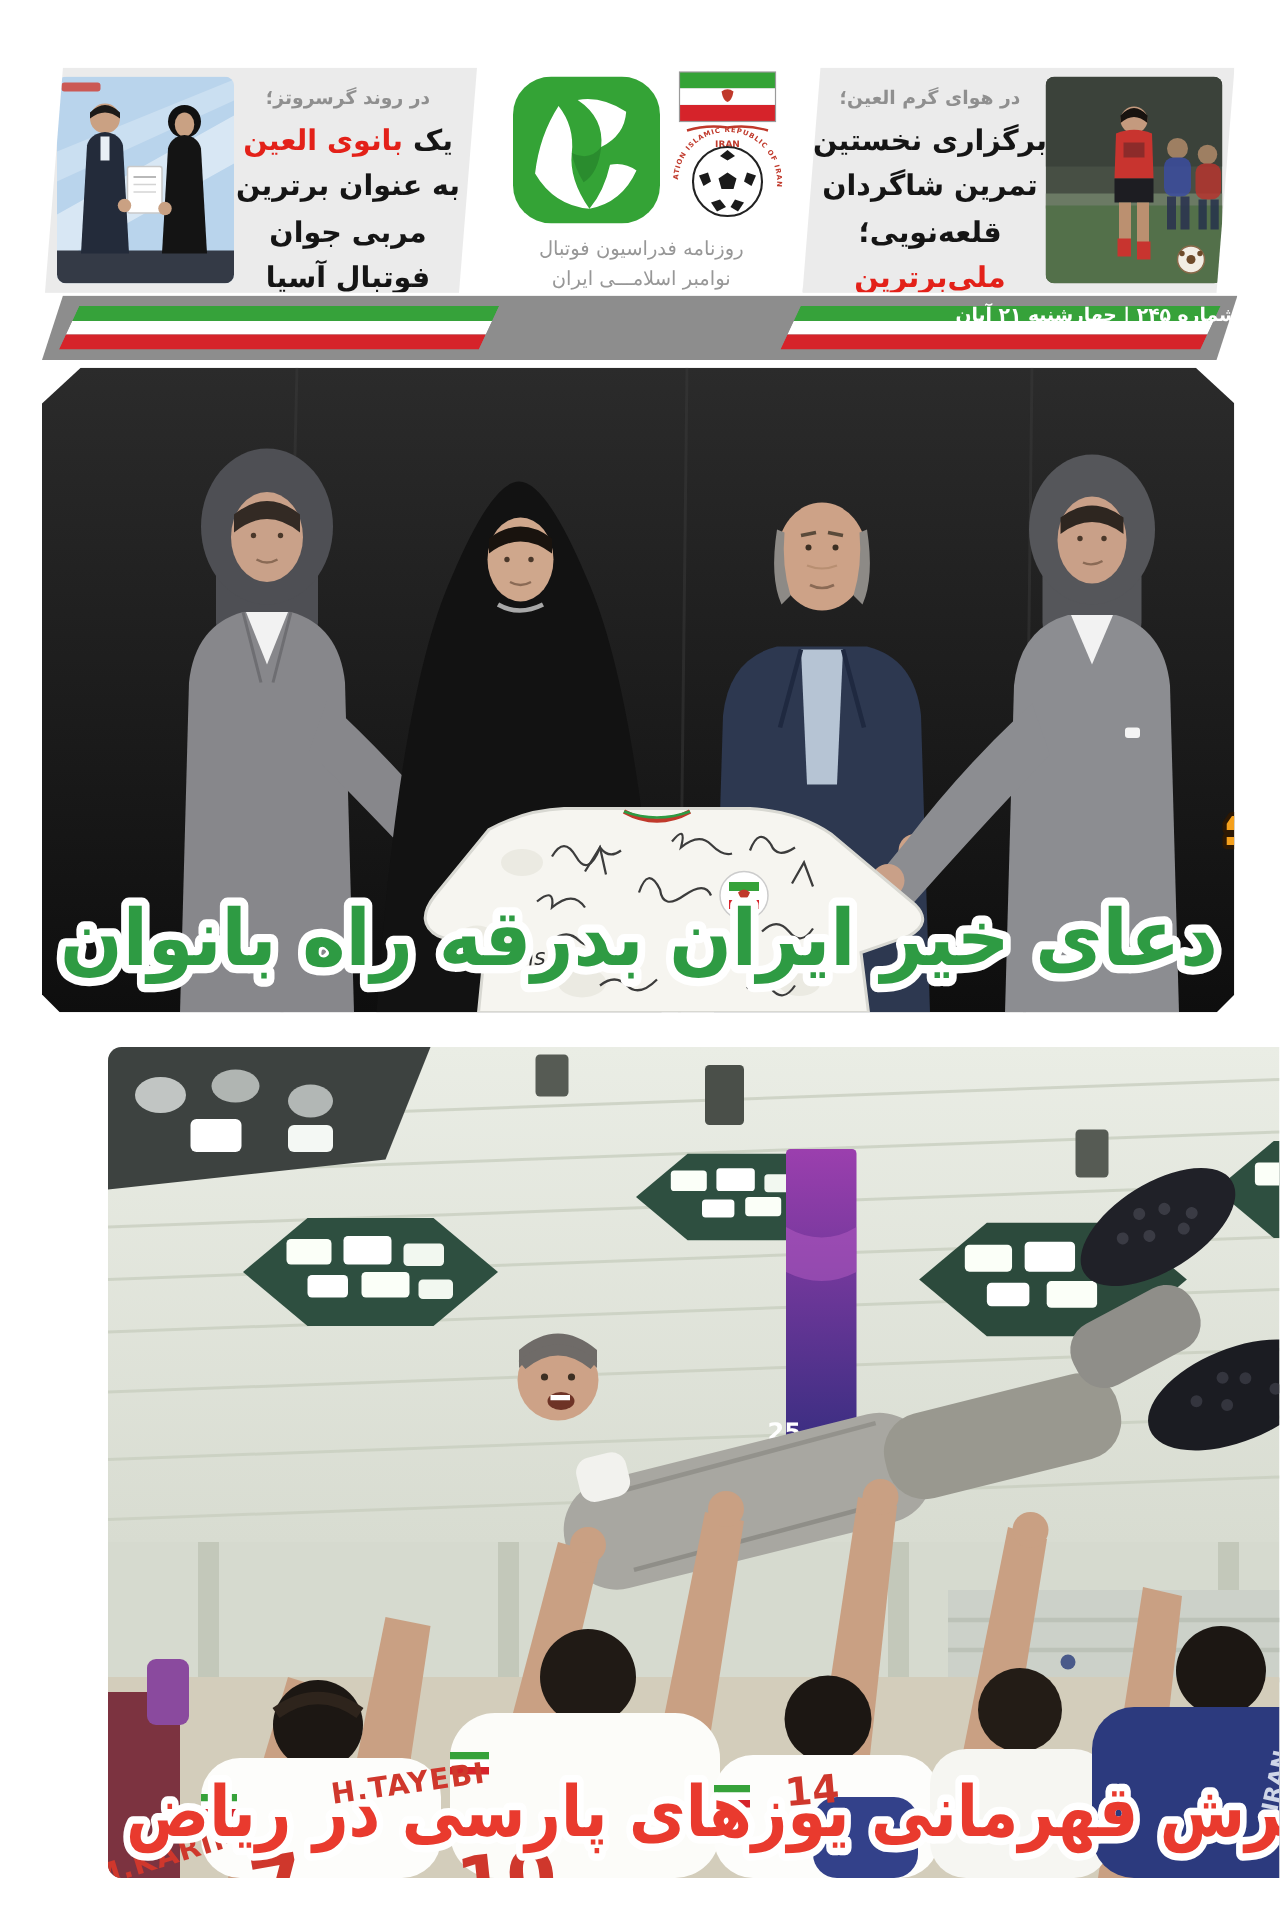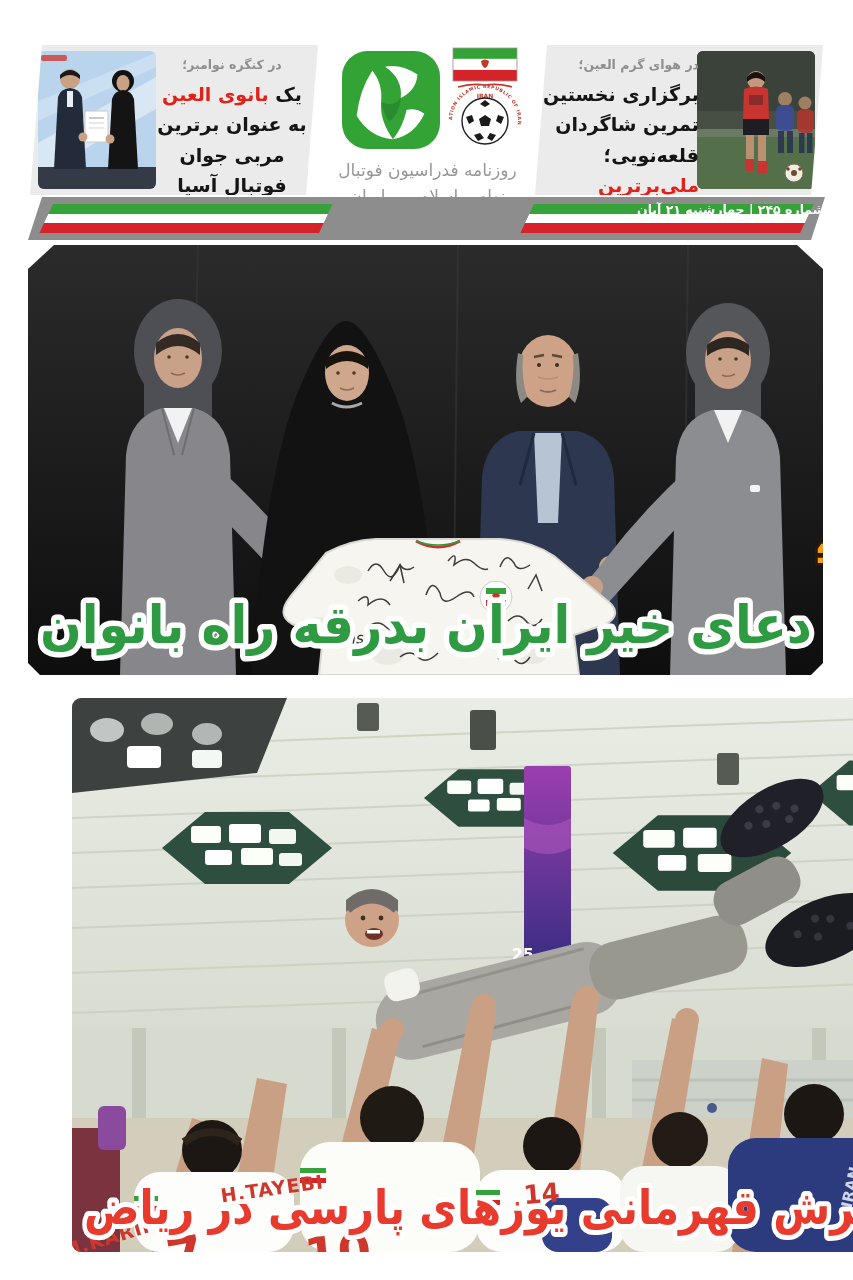--- a/index.html
+++ b/index.html
@@ -8,30 +8,30 @@
   
   .mast-box{position:absolute;top:45px;height:150px;background:#ebebeb;
             clip-path:polygon(12px 0,100% 0,calc(100% - 12px) 100%,0 100%);
             filter:drop-shadow(-2px 3px 1px rgba(45,45,50,.55));}
   .mast-box .photo{position:absolute;top:6px;width:118px;height:138px;border-radius:6px;overflow:hidden;}
   .box-left{left:30px;width:288px;}
   .box-left .photo{left:8px;}
   .box-left .txt{position:absolute;right:6px;top:8px;width:160px;text-align:center;}
   .box-right{left:535px;width:288px;}
   .box-right .photo{right:8px;}
-  .box-right .txt{position:absolute;left:6px;top:8px;width:158px;text-align:right;}
+  .box-right .txt{position:absolute;left:6px;top:8px;width:158px;text-align:center;}
   .kicker-sm{color:#8f8f8f;font-size:12.5px;font-weight:bold;margin:4px 0 7px;}
   .head-sm{color:#151515;font-size:19px;font-weight:bold;line-height:1.6;}
   .head-sm .red{color:#e32119;}
   
   .logo-wrap{position:absolute;left:320px;top:45px;width:215px;height:158px;}
   .logo-green{position:absolute;left:22px;top:6px;width:98px;height:98px;}
   .logo-crest{position:absolute;left:126px;top:0;width:78px;height:106px;}
   .logo-caption{position:absolute;left:0;top:112px;width:100%;text-align:center;
-                color:#979797;font-size:17px;line-height:1.55;}
+                color:#979797;font-size:13px;line-height:1.55;}
   
   .dateline{position:absolute;left:28px;top:197px;width:797px;height:43px;background:#8d8d8d;
             clip-path:polygon(14px 0,100% 0,calc(100% - 14px) 100%,0 100%);
             filter:drop-shadow(0 3px 2px rgba(0,0,0,.35));}
   .dateline .txt{position:absolute;left:0;top:4px;width:100%;text-align:right;color:#fff;
                  font-size:12.5px;line-height:1.45;font-weight:bold;}
   .ribbon{position:absolute;top:7px;height:29px;transform:skewX(-25deg);overflow:hidden;}
   .ribbon .s{height:33.4%;}
   .ribbon .g{background:#36a23a;} .ribbon .w{background:#ffffff;} .ribbon .r{background:#d6232a;}
   .ribbon-left{left:18px;width:280px;}
@@ -68,21 +68,21 @@
 
         <rect x="47" y="60" width="23" height="31" rx="1.5" fill="#ffffff" stroke="#c9c9c9"></rect>
         <line x1="51" y1="67" x2="66" y2="67" stroke="#b9b9b9" stroke-width="1.3"></line>
         <line x1="51" y1="72" x2="66" y2="72" stroke="#d4d4d4"></line>
         <line x1="51" y1="77" x2="66" y2="77" stroke="#d4d4d4"></line>
         <circle cx="45" cy="86" r="4.5" fill="#caa183"></circle>
         <circle cx="72" cy="88" r="4.5" fill="#c9a183"></circle>
       </svg>
     </div>
     <div class="txt">
-      <div class="kicker-sm">در کنگره نوامبر؛</div>
+      <div class="kicker-sm">در روند گرسروتز؛</div>
       <div class="head-sm"><span>یک</span> <span class="red">بانوی العین</span> <span>به عنوان برترین مربی جوان فوتبال آسیا دست یافت</span></div>
     </div>
   </div>
 
   <div class="logo-wrap">
     <svg class="logo-green" viewBox="0 0 100 100">
       <rect width="100" height="100" rx="26" fill="#34a336"></rect>
       <path d="M15,66 Q28,88 52,90 Q38,70 40,52 Q42,34 31,20 Q18,40 15,66 Z" fill="#ffffff"></path>
       <path d="M44,16 Q62,28 60,48 Q76,40 77,24 Q60,13 44,16 Z" fill="#ffffff"></path>
       <path d="M52,90 Q74,86 84,64 Q76,58 66,60 Q62,78 52,90 Z" fill="#ffffff"></path>

